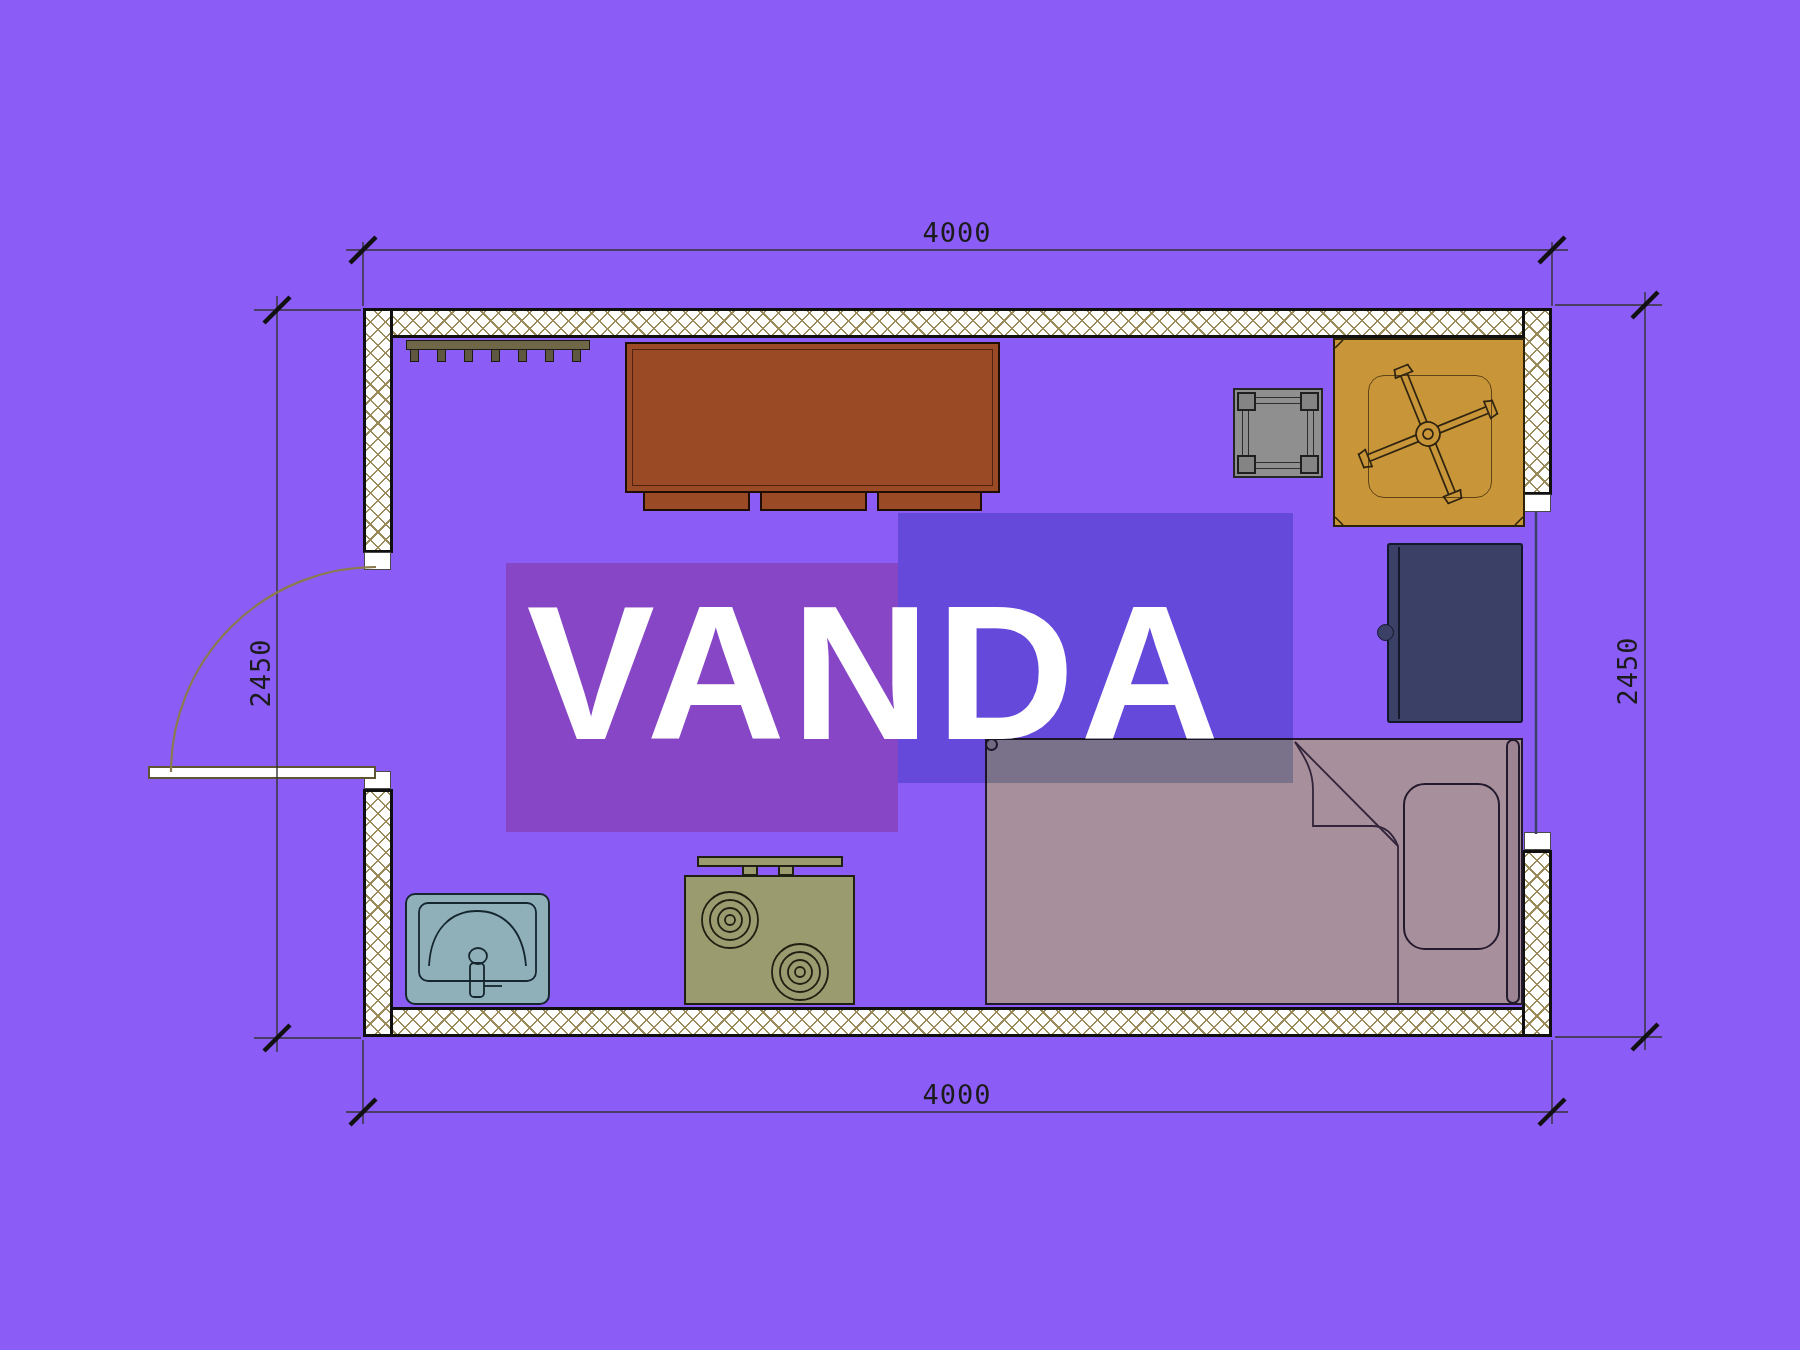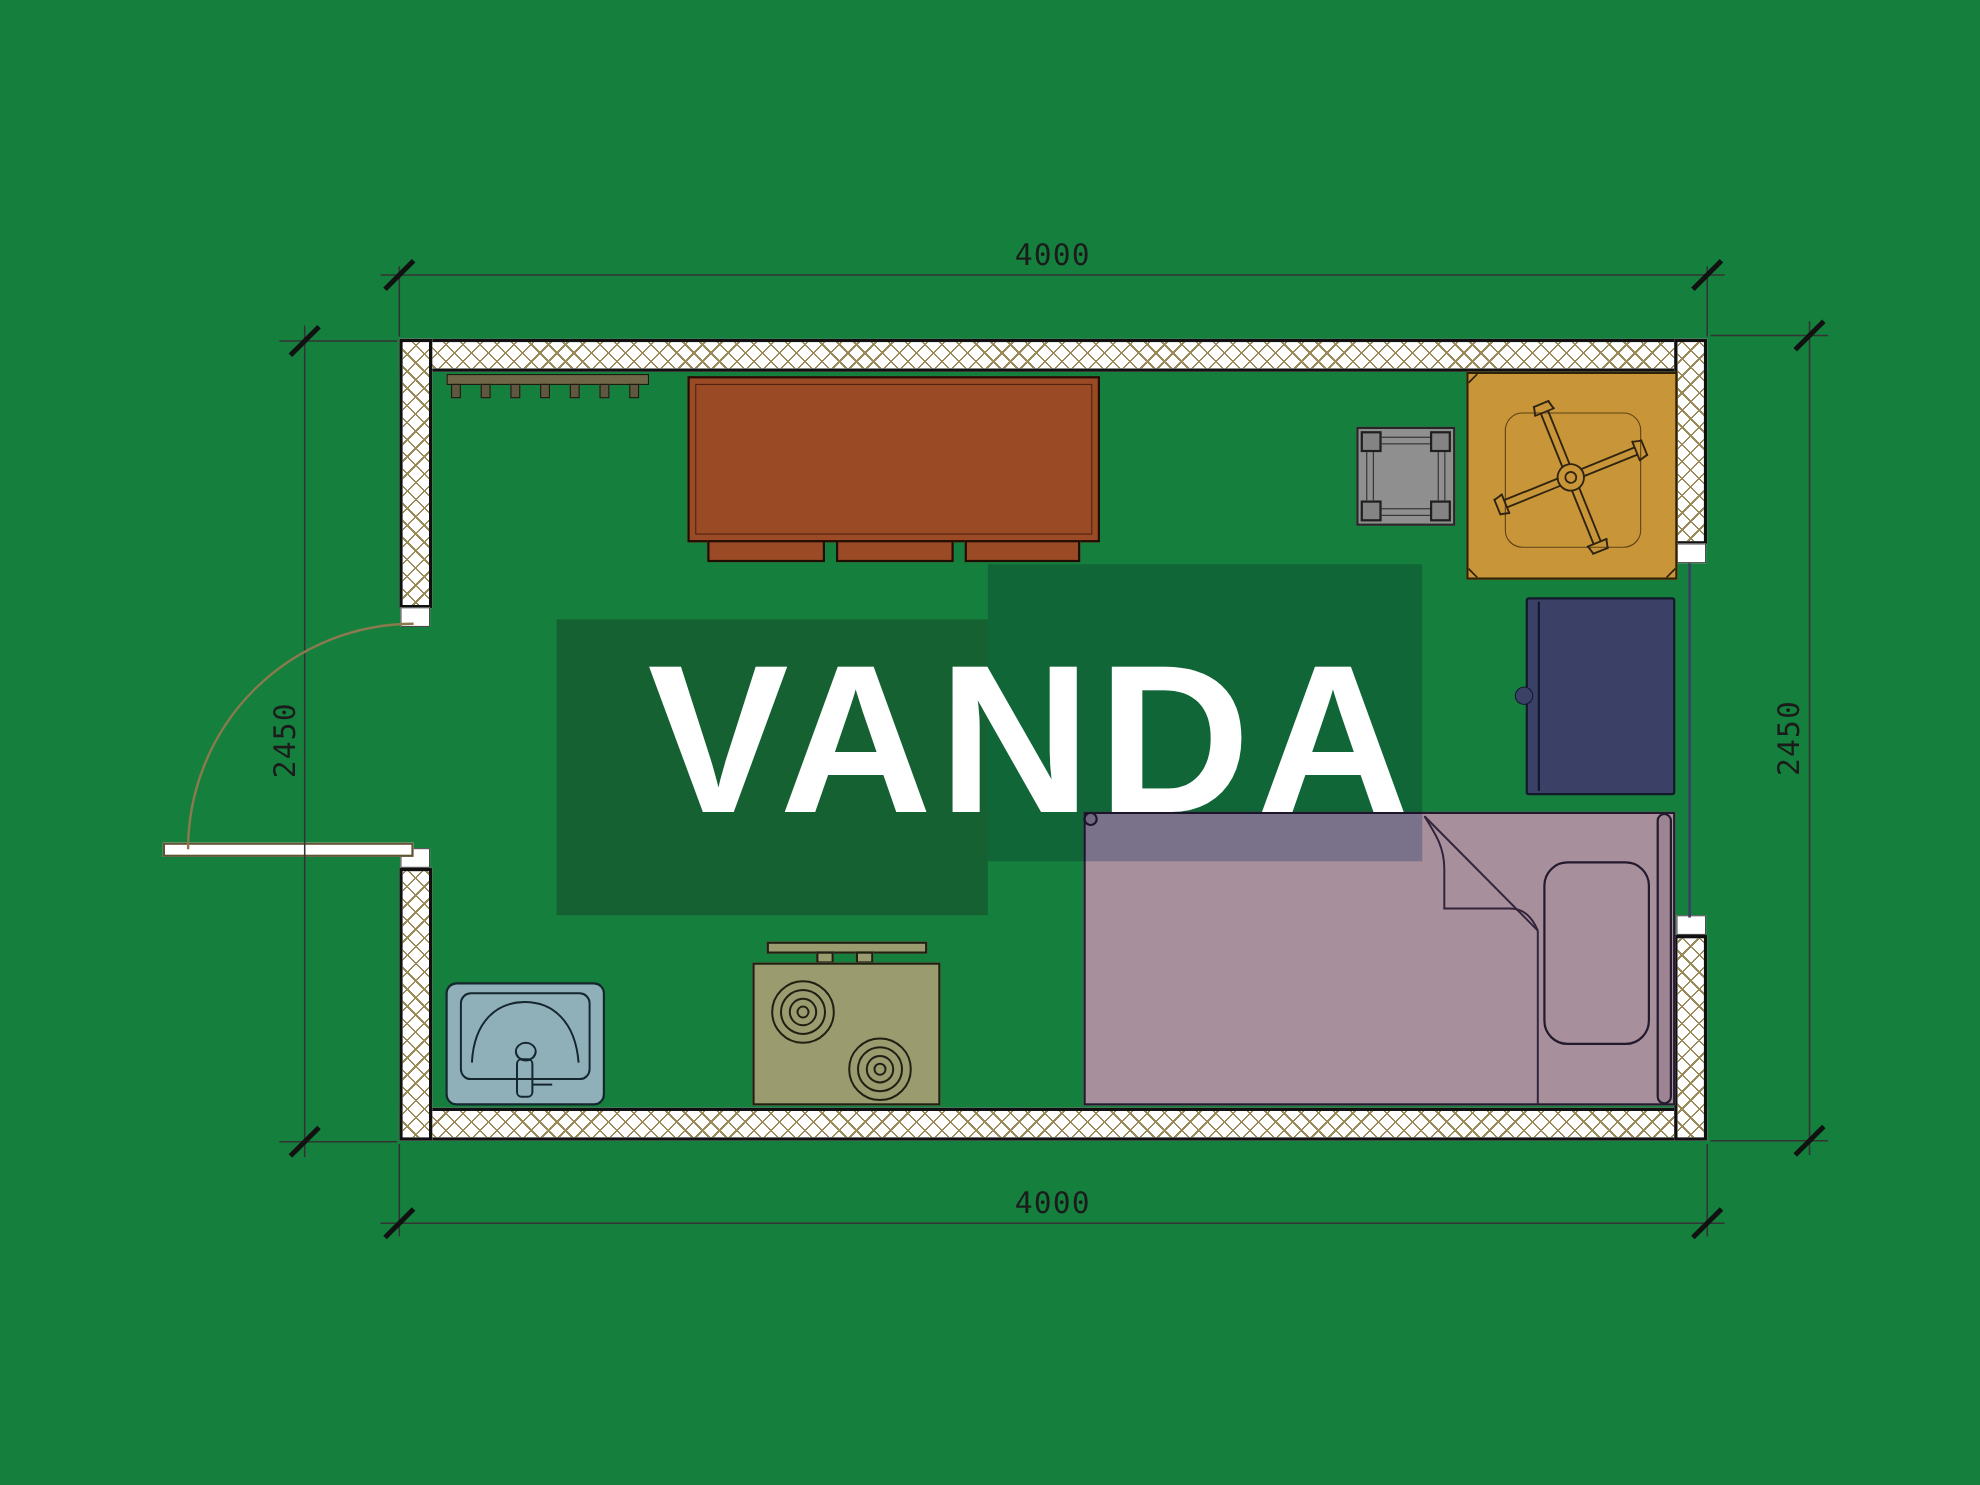--- a/index.html
+++ b/index.html
@@ -1,16 +1,16 @@
 <!DOCTYPE html>
 <html style="--wall-hatch: #9b8a5a; --wall-line: #101010; --dim-line: #333333; --cabinet-brown: #9a4b26; --table-tan: #c89539; --stool-gray: #8f8f8f; --cabinet-navy: #3a4066; --bed-mauve: #a88f9c; --sink-blue: #8fb0b9; --stove-olive: #9b9b70; --rack-olive: #6f6748; --door-line: #8a7a4e; --detail-line: #2f2410; --watermark-pink: #f5c2cc; --watermark-blue: #b7cbe2;"><head>
 <meta charset="utf-8">
 <style>
   html,body{margin:0;padding:0;background:#fff;}
-  .canvas{position:relative;width:1800px;height:1350px;background:#15803d;overflow:hidden;
+  .canvas{position:relative;width:1800px;height:1350px;background:#8b5cf6;overflow:hidden;
           font-family:"DejaVu Sans Mono", monospace;}
   
   .wall{position:absolute;box-sizing:border-box;border:3px solid var(--wall-line);
     background-color:#fff;
     background-image:
       repeating-linear-gradient(45deg, transparent 0, transparent 9.5px, var(--wall-hatch) 9.5px, var(--wall-hatch) 11px),
       repeating-linear-gradient(-45deg, transparent 0, transparent 9.5px, var(--wall-hatch) 9.5px, var(--wall-hatch) 11px);}
   .jamb{position:absolute;box-sizing:border-box;border:1.5px solid #4a4a4a;background:#fff;}
   
   .furn{position:absolute;box-sizing:border-box;}
@@ -214,15 +214,15 @@
     </g>
   </svg>
 
   <div class="dim-label" style="left:957px;top:232px;">4000</div>
   <div class="dim-label" style="left:957px;top:1094px;">4000</div>
   <div class="dim-label vert" style="left:260px;top:673px;">2450</div>
   <div class="dim-label vert" style="left:1627px;top:671px;">2450</div>
 
   <div class="wm-rect wm-pink" style="left:506px;top:563px;width:392px;height:269px;"></div>
   <div class="wm-rect wm-blue" style="left:898px;top:513px;width:395px;height:270px;"></div>
-  <div class="wm-text" style="left:938px;top:672px;">VANDA</div>
+  <div class="wm-text" style="left:876px;top:672px;">VANDA</div>
 
 </div>
 
 </body></html>

